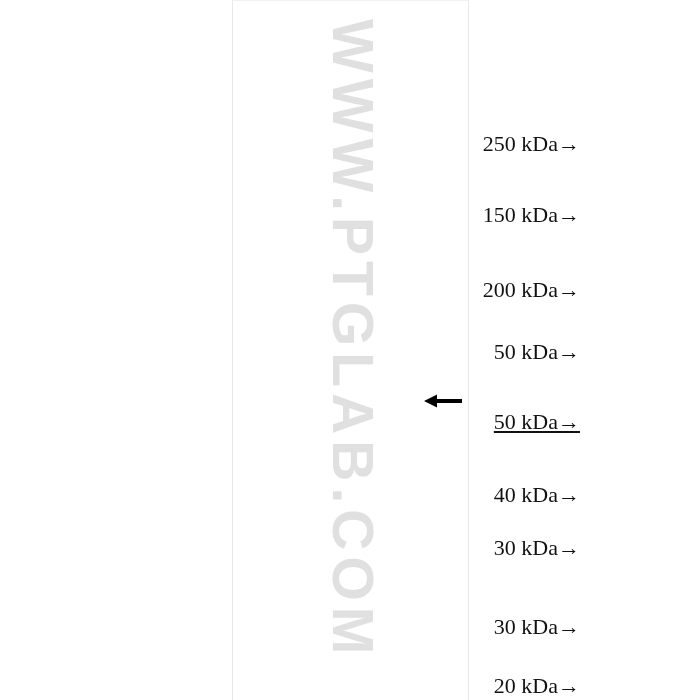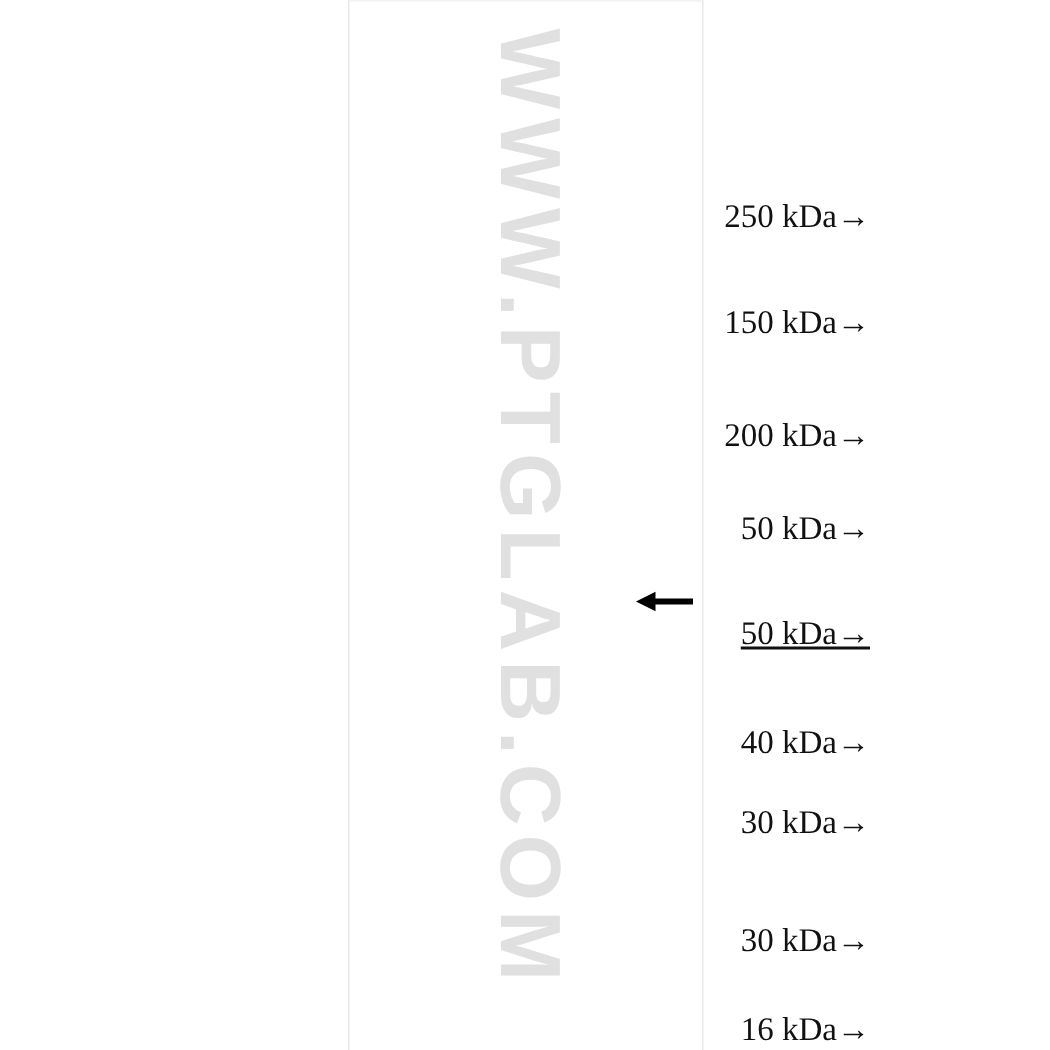--- a/index.html
+++ b/index.html
@@ -115,20 +115,20 @@
 
   <div id="markers-container">
       <div class="marker" style="top: 131px;">250 kDa→</div>
       <div class="marker" style="top: 202px;">150 kDa→</div>
       <div class="marker" style="top: 277px;">200 kDa→</div>
       <div class="marker" style="top: 339px;">50 kDa→</div>
       <div class="marker" style="top: 409px; text-decoration: underline;">50 kDa→</div>
       <div class="marker" style="top: 450px; margin-top: 32px;">40 kDa→</div>
       <div class="marker" style="top: 535px;">30 kDa→</div>
       <div class="marker" style="top: 614px;">30 kDa→</div>
-      <div class="marker" style="top: 673px;">16 kDa→</div>
+      <div class="marker" style="top: 673px;">20 kDa→</div>
     </div>
 
   <svg id="indicator-arrow" viewBox="0 0 38 18" xmlns="http://www.w3.org/2000/svg" style="top: 391.5px;">
     <path d="M0 9 L13 2.5 L13 7 L38 7 L38 11 L13 11 L13 15.5 Z" fill="#000000"></path>
   </svg>
 
 </div>
 
 </body></html>

